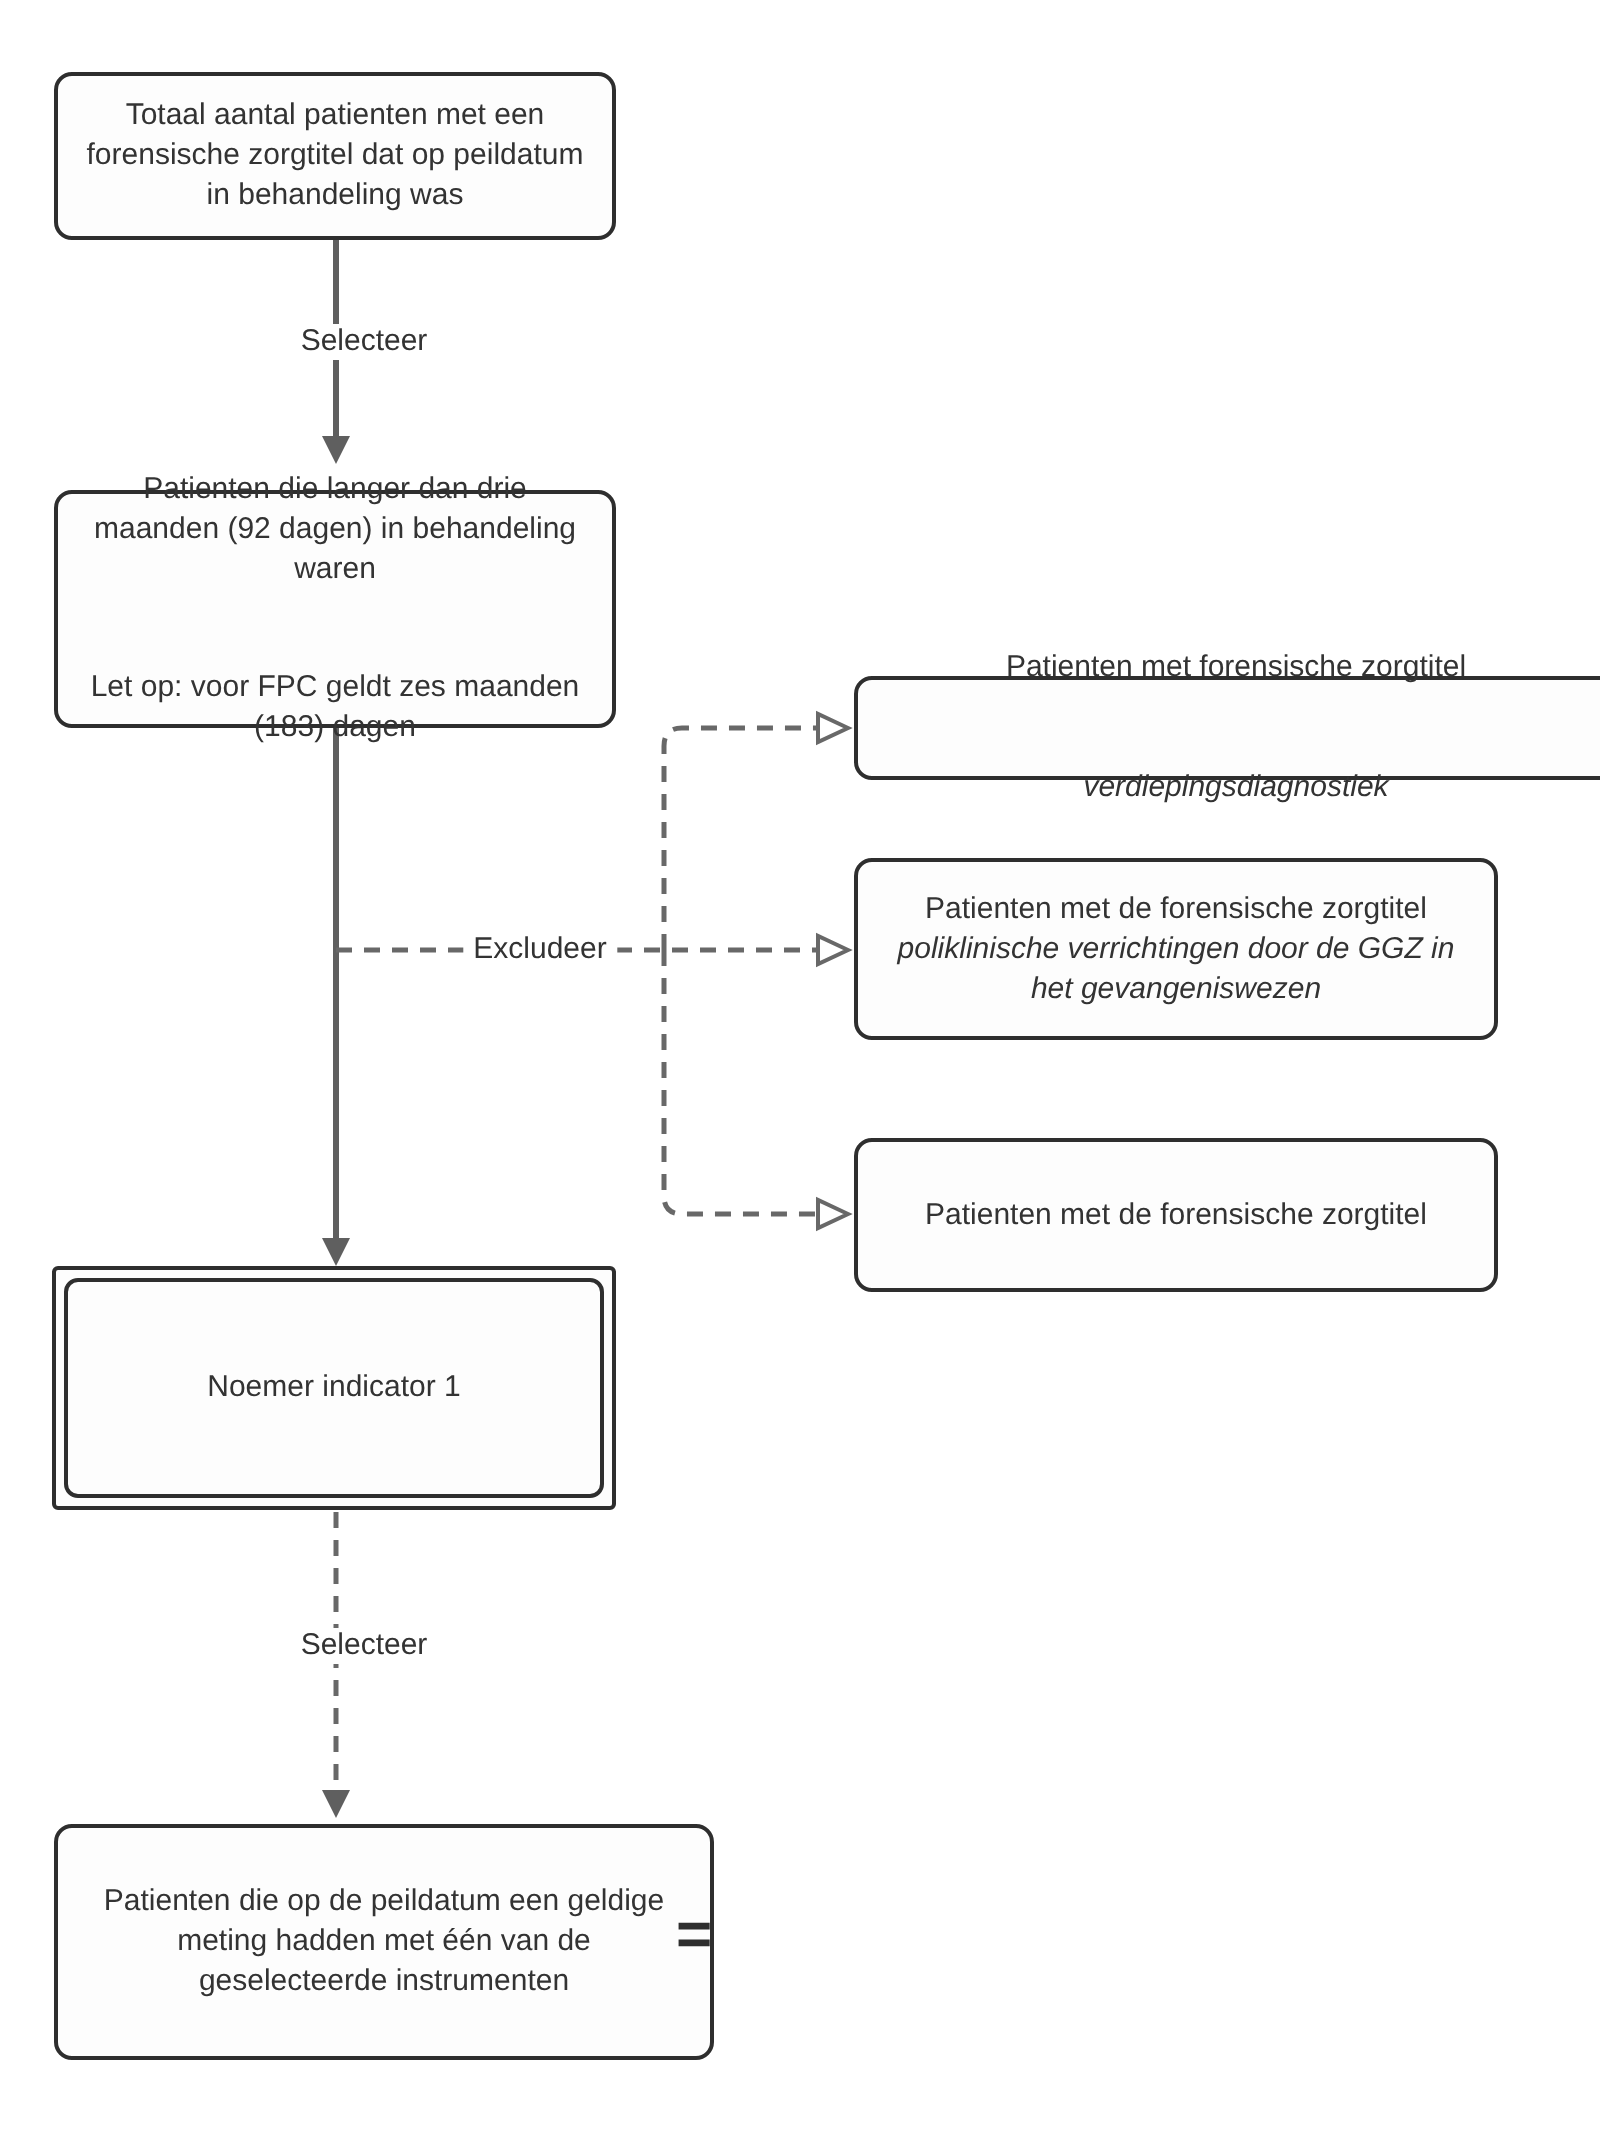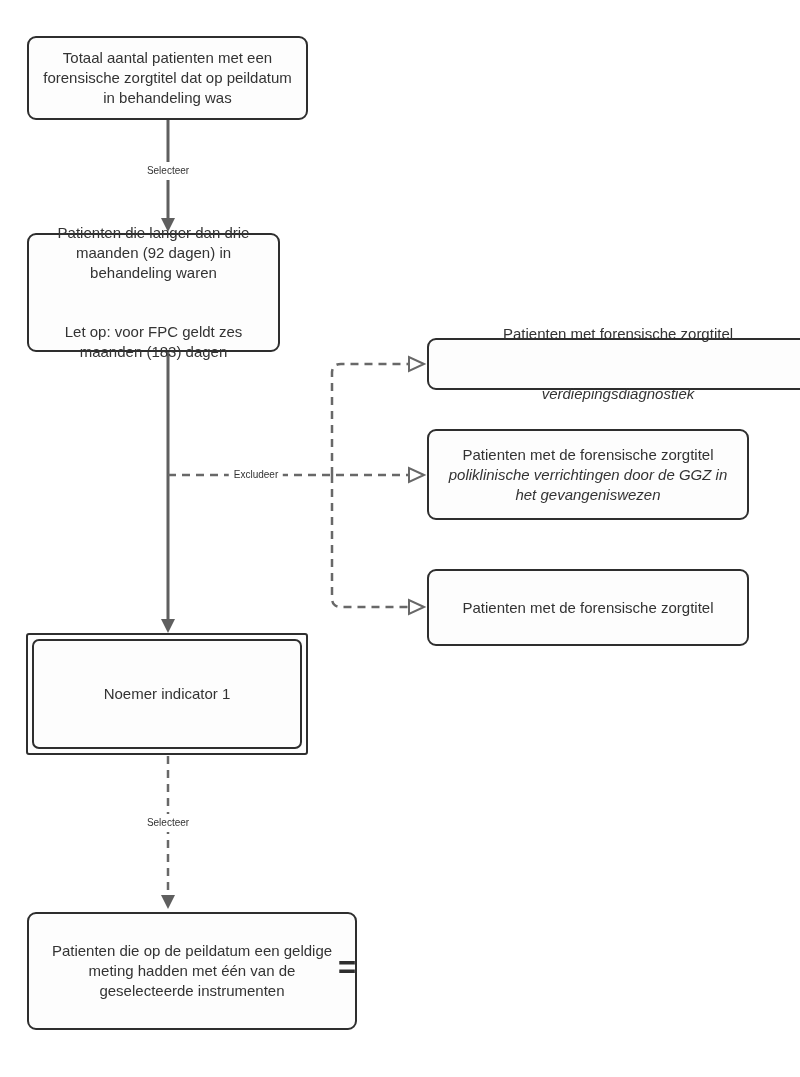--- a/index.html
+++ b/index.html
@@ -54,24 +54,25 @@
     justify-content: center;
     align-items: center;
     text-align: center;
   }
 
   .edge-label {
     position: absolute;
     transform: translate(-50%, -50%);
     background: var(--bg);
     padding: 0 5px;
-    font-size: 10px;
+    font-size: 15px;
     line-height: 18px;
     color: var(--text);
     white-space: nowrap;
+    margin-left: 14px;
   }
 
   .equals {
     position: absolute;
     transform: translate(-50%, -54%);
     font-size: 31px;
     font-weight: 700;
     color: var(--border);
   }
 </style>
@@ -112,21 +113,21 @@
       <polygon class="head-fill" points="168,909 161,895 175,895"></polygon>
     </g>
   </svg>
 
   <div class="node" style="left:27px; top:36px; width:281px; height:84px;">
     <span>Totaal aantal patienten met een forensische zorgtitel dat op peildatum in behandeling was</span>
   </div>
 
   <div class="edge-label" style="left:168px; top:171px;">Selecteer</div>
 
-  <div class="node" style="left:27px; top:233px; width:253px; height:119px;gap:39px;">
+  <div class="node" style="left:27px; top:245px; width:281px; height:119px;gap:39px;">
     <span>Patienten die langer dan drie maanden (92 dagen) in behandeling waren</span>
     <span>Let op: voor FPC geldt zes maanden (183) dagen</span>
   </div>
 
   <div class="edge-label" style="left:256px; top:475px;">Excludeer</div>
 
   <div class="node" style="left:427px; top:338px; width:382px; height:52px;gap:40px;">
     <span>Patienten met forensische zorgtitel</span>
     <span class="em">verdiepingsdiagnostiek</span>
   </div>

